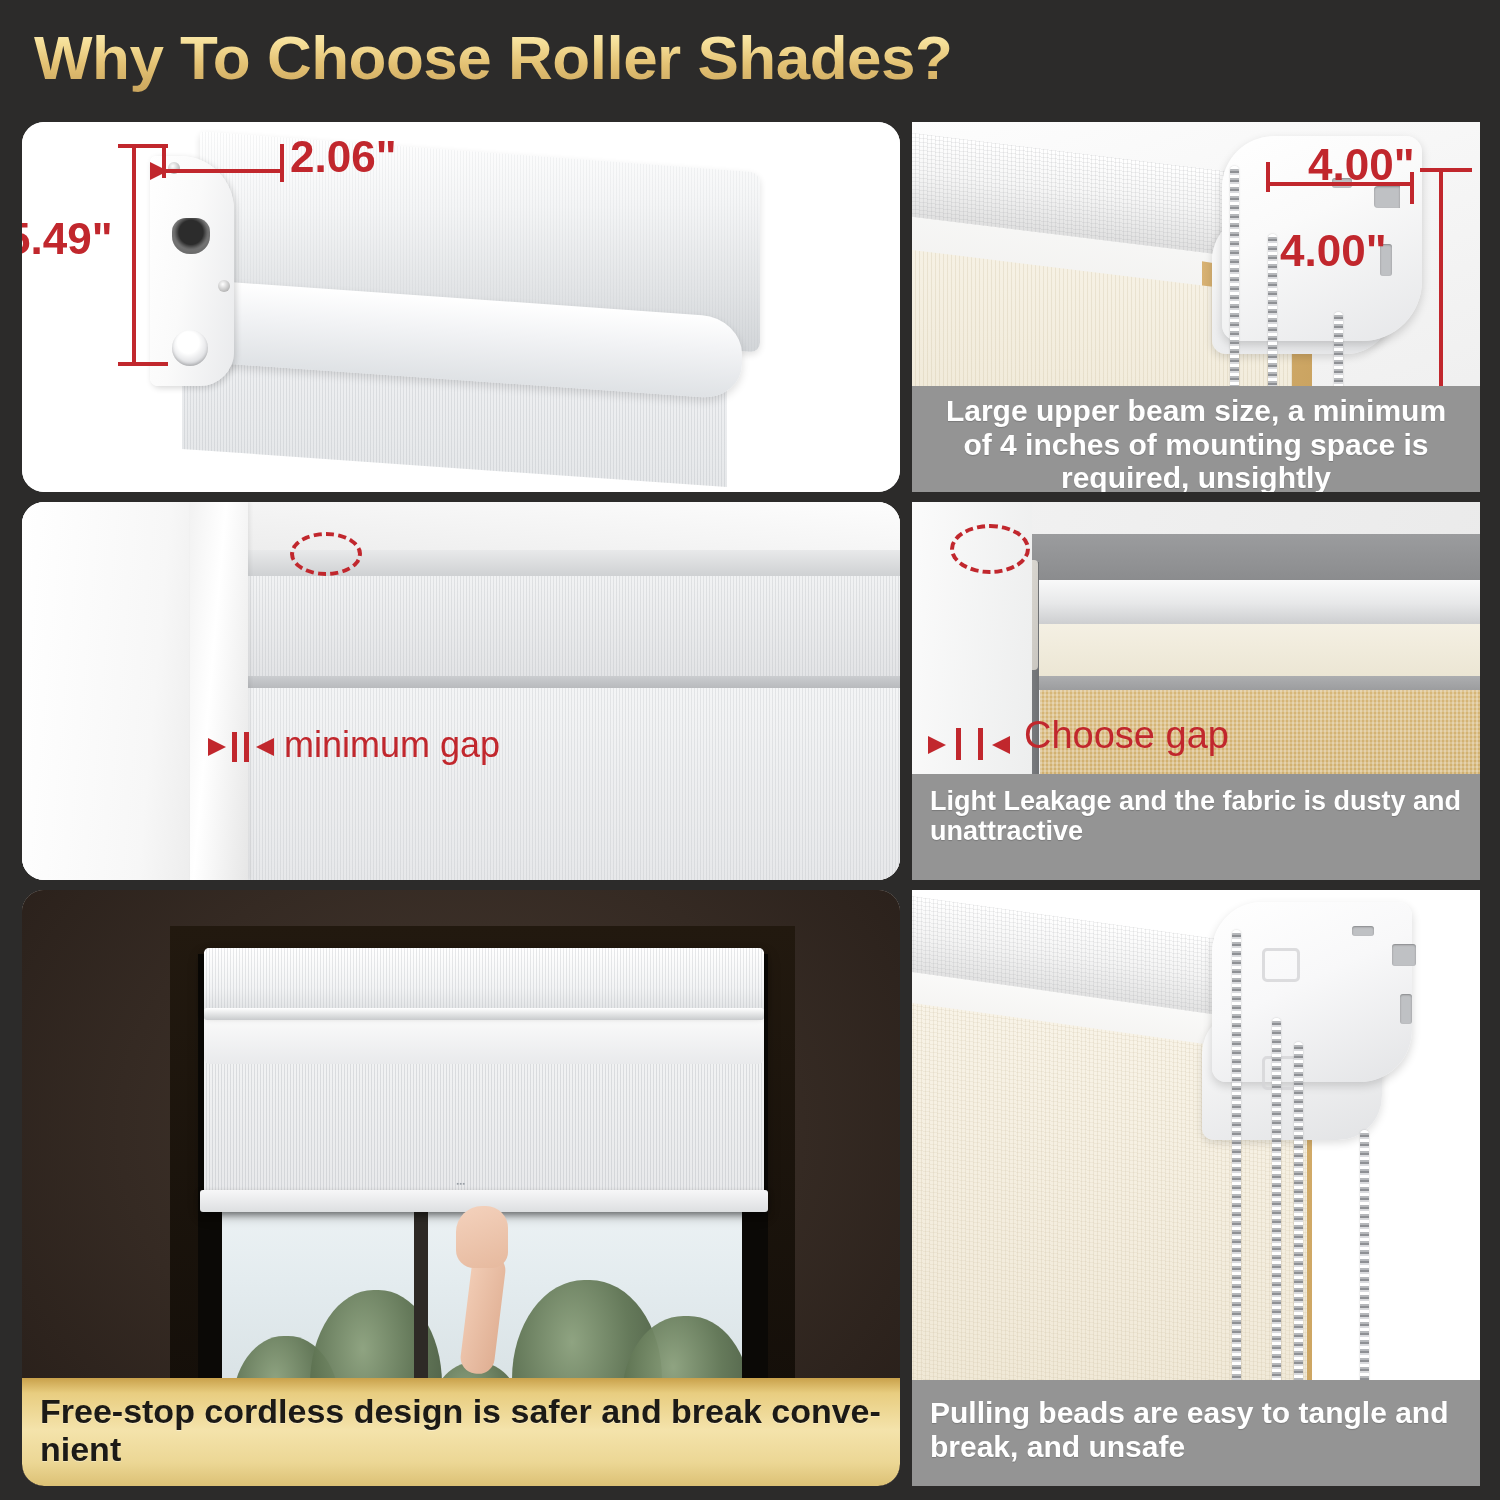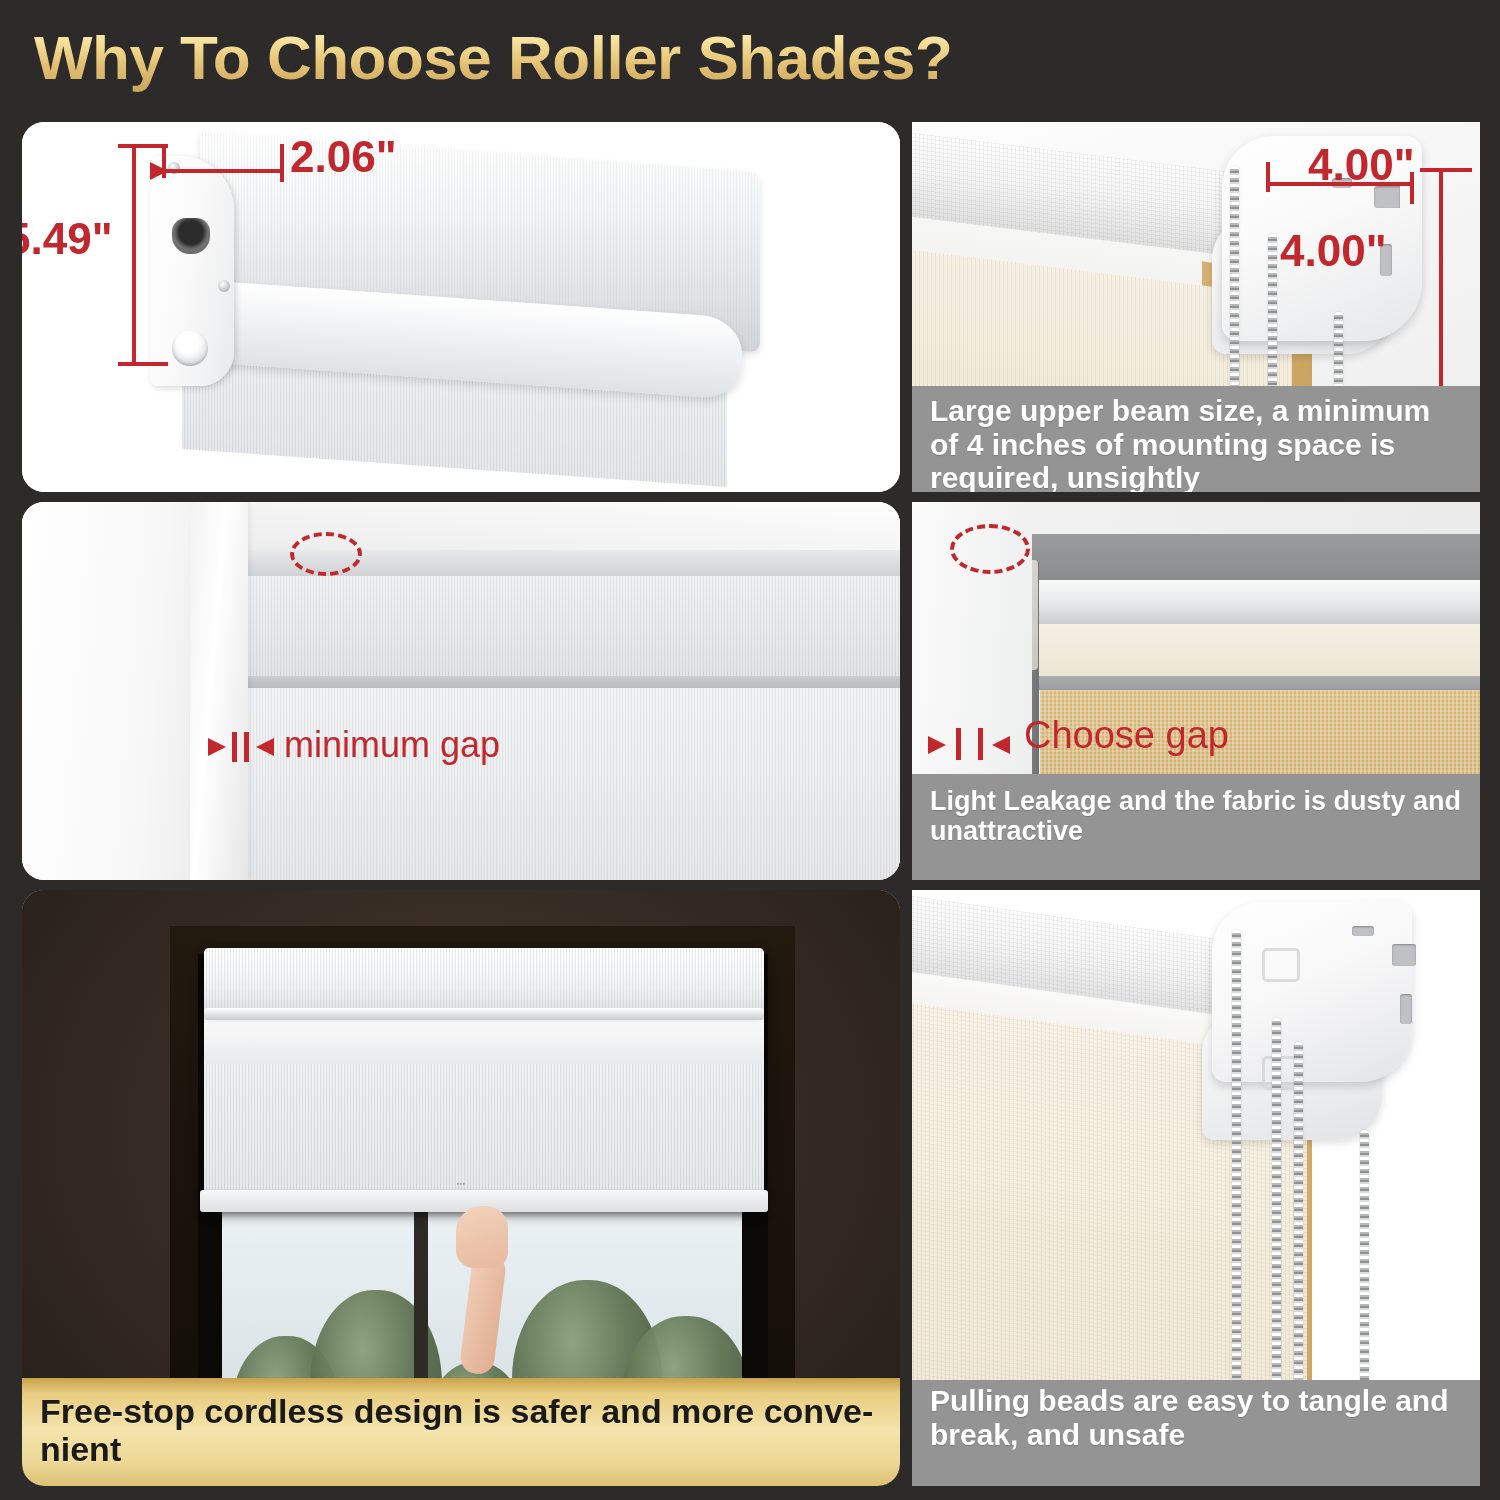--- a/index.html
+++ b/index.html
@@ -340,21 +340,21 @@
       <div class="dimline" style="left:354px; top:60px; width:148px; height:4px;"></div>
       <div class="tick" style="left:354px; top:40px; width:4px; height:30px;"></div>
       <div class="tick" style="left:498px; top:50px; width:4px; height:32px;"></div>
       <div class="dimtext" style="left:396px; top:18px; font-size:44px;">4.00"</div>
 
       <div class="dimline" style="left:527px; top:46px; width:4px; height:300px;"></div>
       <div class="tick" style="left:508px; top:46px; width:52px; height:4px;"></div>
       <div class="tick" style="left:508px; top:342px; width:52px; height:4px;"></div>
       <div class="dimtext" style="left:368px; top:104px; font-size:44px;">4.00"</div>
     </div>
-    <div class="caption grey" style="font-size:30px; height:106px; padding-top:8px;">Large upper beam size, a minimum of 4 inches of mounting space is required, unsightly</div>
+    <div class="caption grey" style="font-size:30px; height:106px; padding-top:8px;text-align:center;">Large upper beam size, a minimum of 4 inches of mounting space is required, unsightly</div>
   </div>
 
   <div class="panel good" style="left:22px; top:394px; width:878px; height:378px;">
     <div class="photo">
       <div class="p3-bg"></div>
       <div class="p3-frametop"></div>
       <div class="p3-fab2"></div>
       <div class="p3-bar"></div>
       <div class="p3-fab1"></div>
       <div class="p3-cassette"></div>
@@ -414,21 +414,21 @@
       <div class="p5-rail"></div>
       <div class="p5-valance"></div>
       <div class="p5-valbar"></div>
       <div class="p5-bottombar"></div>
       <div class="p5-logo">▪▪▪</div>
       <div class="p5-hand">
         <div class="p5-arm"></div>
         <div class="p5-palm"></div>
       </div>
     </div>
-    <div class="caption gold" style="font-size:34px; height:108px;">Free-stop cordless design is safer and more conve-nient</div>
+    <div class="caption gold" style="font-size:34px; height:108px;">Free-stop cordless design is safer and break conve-nient</div>
   </div>
 
   <div class="panel bad" style="left:912px; top:782px; width:568px; height:596px;">
     <div class="photo">
       <div class="p6-bg"></div>
       <div class="p6-white"></div>
       <div class="p6-tan"></div>
       <div class="p6-cream"></div>
       <div class="p6-tube"></div>
       <div class="p6-brk2"></div>
@@ -437,16 +437,16 @@
       <div class="p6-emb" style="left:350px;top:166px;"></div>
       <div class="p2-slot" style="left:440px;top:36px;width:22px;height:10px;"></div>
       <div class="p2-slot" style="left:480px;top:54px;width:24px;height:22px;"></div>
       <div class="p2-slot" style="left:488px;top:104px;width:12px;height:30px;"></div>
 
       <div class="chain" style="left:320px;top:40px;height:556px;"></div>
       <div class="chain" style="left:360px;top:128px;height:468px;"></div>
       <div class="chain" style="left:382px;top:152px;height:444px;"></div>
       <div class="chain" style="left:448px;top:240px;height:356px;"></div>
     </div>
-    <div class="caption grey" style="font-size:30px; height:106px; padding-top:4px;">Pulling beads are easy to tangle and break, and unsafe</div>
+    <div class="caption grey" style="font-size:30px; height:106px; padding-top:16px;">Pulling beads are easy to tangle and break, and unsafe</div>
   </div>
 
 </div>
 
 </body></html>

